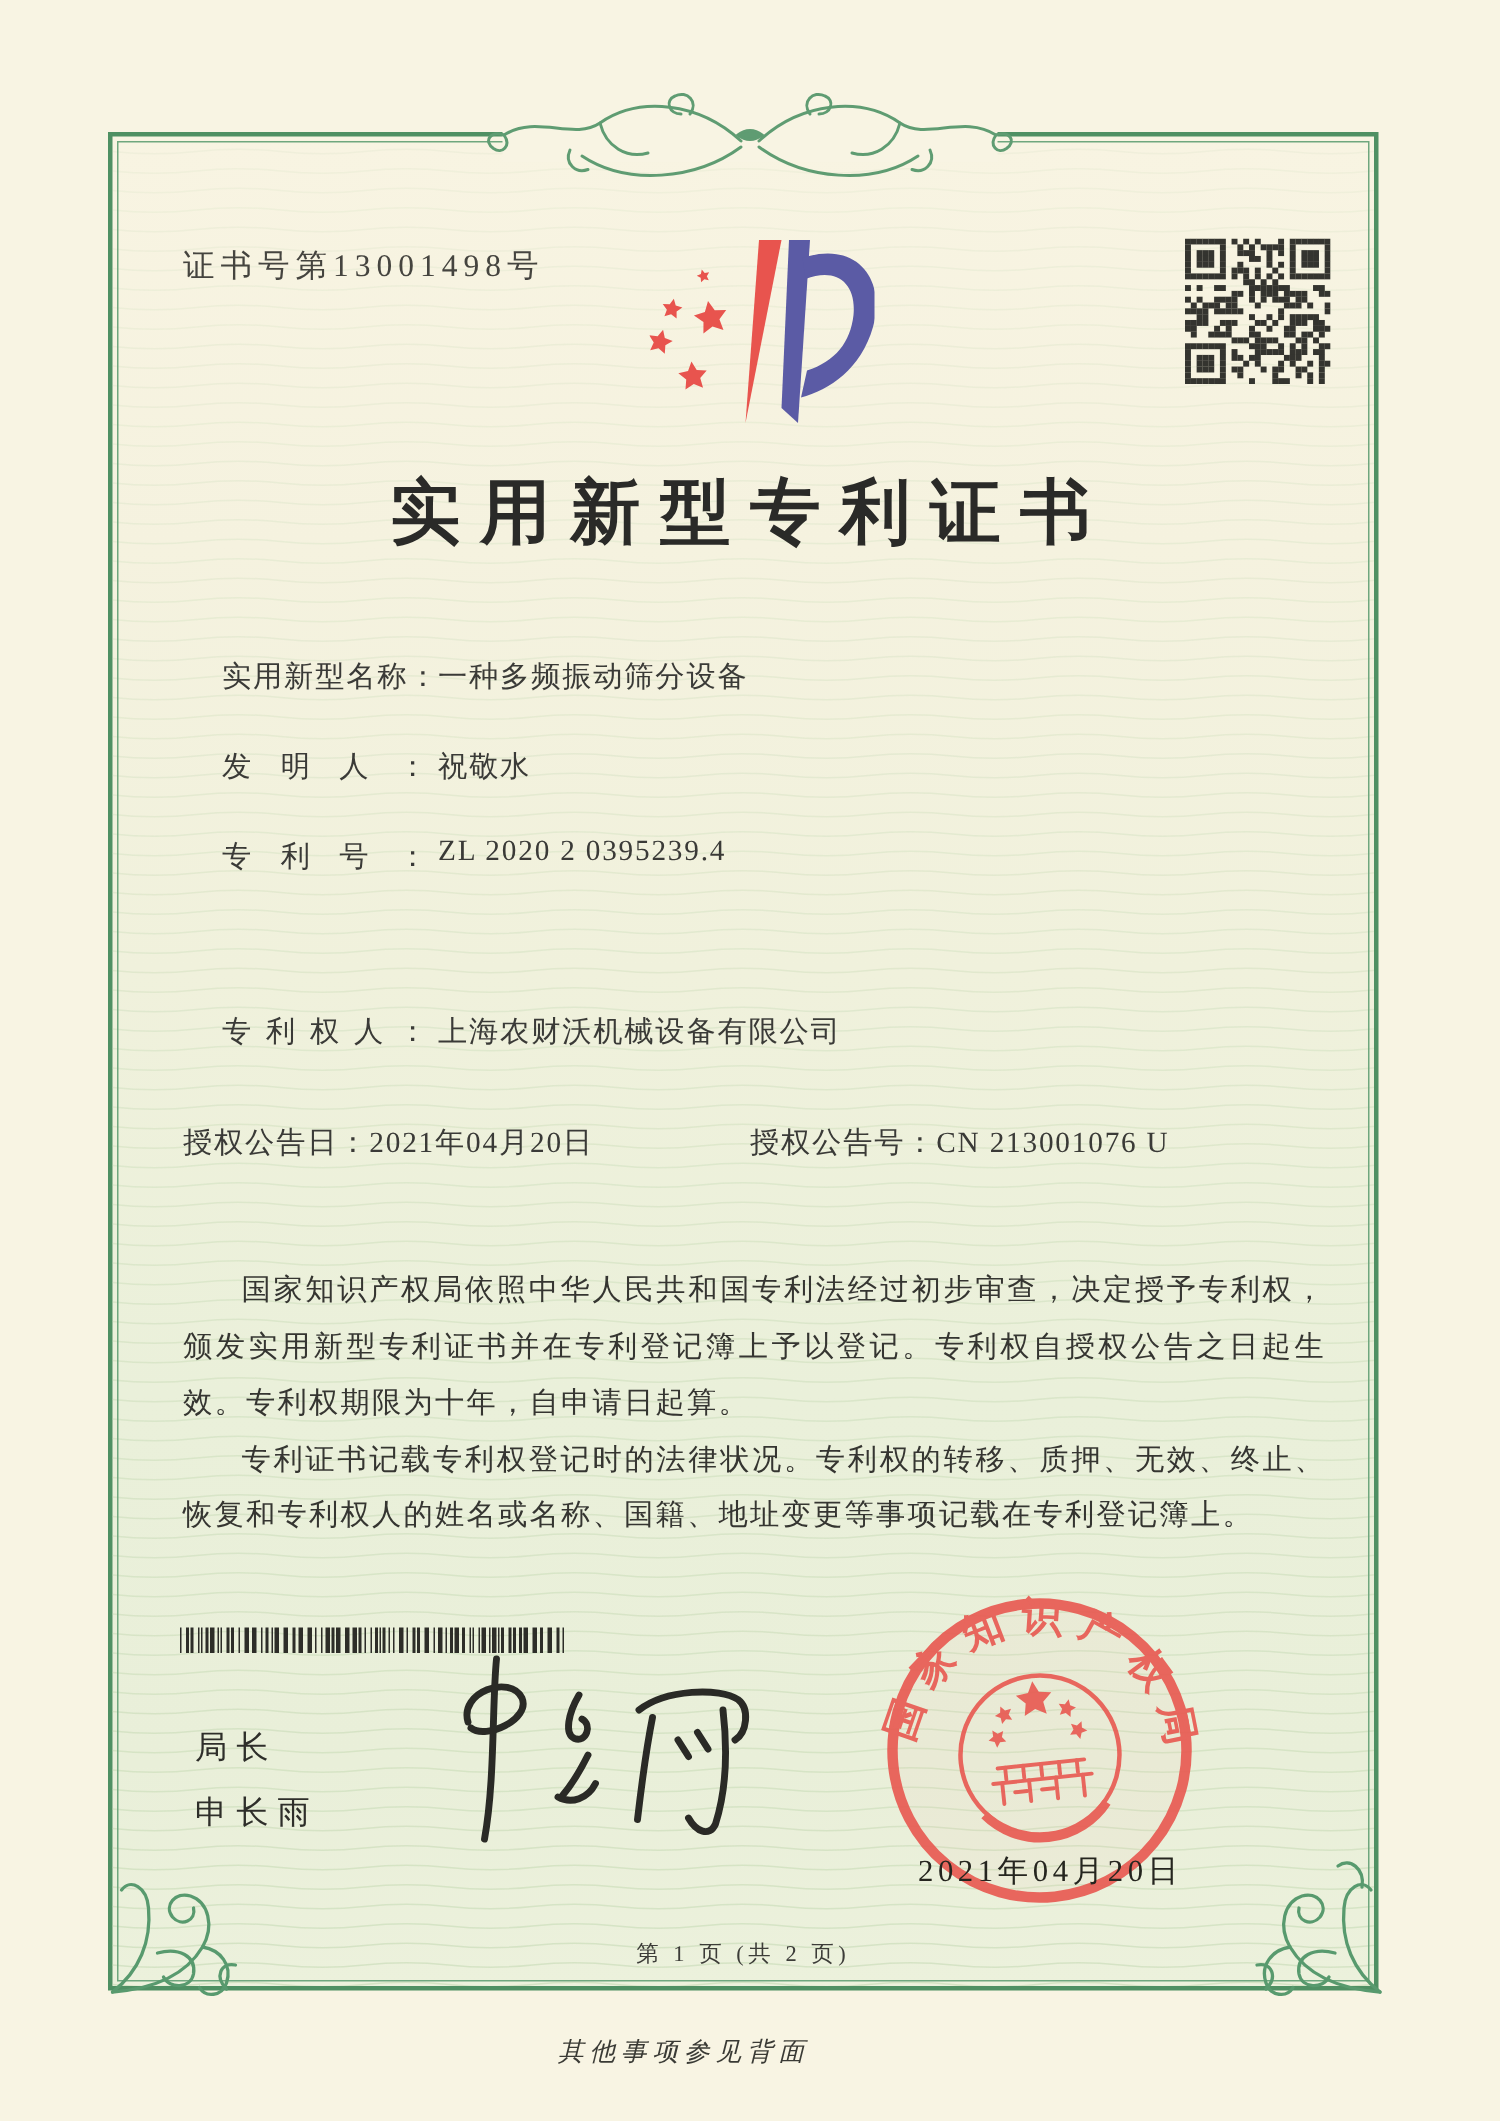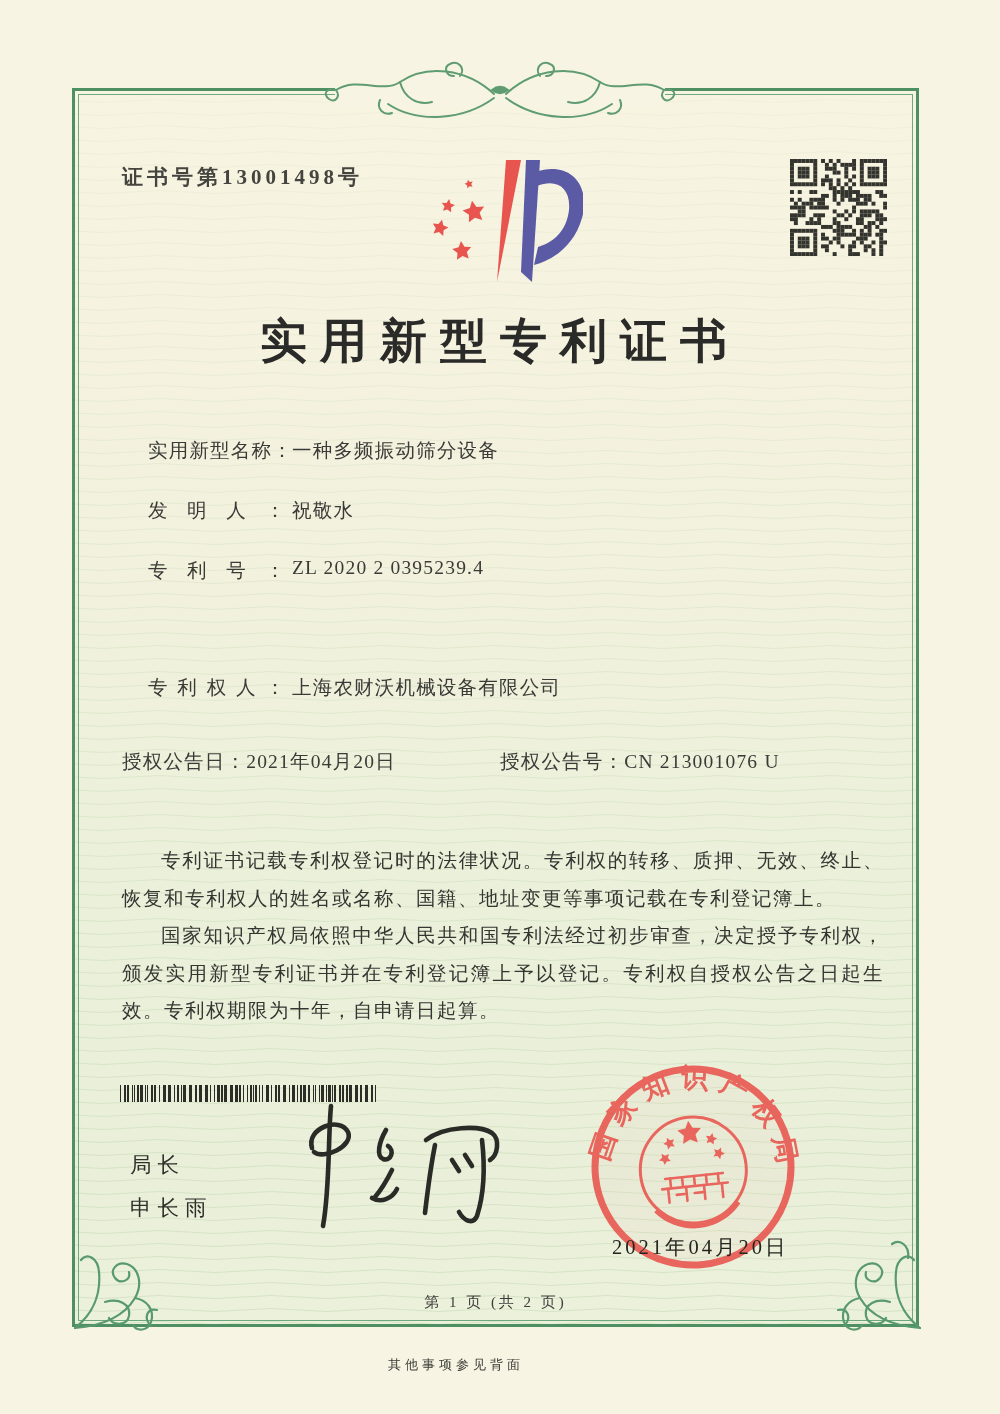--- a/index.html
+++ b/index.html
@@ -22,21 +22,21 @@
     position:absolute;left:3px;top:3px;right:3px;bottom:3px;
     border:1px solid #6fa77e;
   }
   .bg-waves{position:absolute;left:0;top:0;width:100%;height:100%;}
   .ornaments{position:absolute;left:0;top:0;width:1000px;height:1414px;pointer-events:none;}
   
   .ghost{position:absolute;background:rgba(205,180,140,0.10);filter:blur(3px);border-radius:3px;}
   
   .cert-no{
     position:absolute;left:122px;top:163px;
-    font-size:21px;letter-spacing:4px;color:#45443f;font-weight:bold;
+    font-size:21px;letter-spacing:4px;color:#45443f;
   }
   .logo{position:absolute;left:433px;top:148px;width:150px;height:148px;}
   .qr{position:absolute;left:790px;top:159px;width:97px;height:97px;}
   .title{
     position:absolute;left:0;width:1000px;top:310px;
     text-align:center;font-size:47px;font-weight:700;
     letter-spacing:13px;color:#2a2a28;
   }
   
   .field-row{position:absolute;left:122px;font-size:19.5px;letter-spacing:1.2px;color:#3a3a37;white-space:nowrap;}
@@ -57,21 +57,22 @@
   .signer div{margin-bottom:14px;}
   .signature{position:absolute;left:268px;top:1100px;width:250px;height:135px;}
   .seal{position:absolute;left:586px;top:1060px;width:214px;height:214px;opacity:0.9;}
   .seal-date{position:absolute;left:612px;top:1233px;font-size:20.5px;letter-spacing:3px;color:#25251f;z-index:5;}
   .footer-page{
     position:absolute;left:72px;width:847px;top:1293px;
     text-align:center;font-size:15px;letter-spacing:3px;color:#3c3c38;
   }
   .back-note{
     position:absolute;left:0;width:912px;top:1356px;
-    text-align:center;font-size:13px;letter-spacing:4px;color:#3a3a35;
+    text-align:center;font-size:17px;letter-spacing:4px;color:#3a3a35;
+    font-style:italic;
   }
 </style>
 </head>
 <body>
 
 <div class="page">
 
   <div class="ghost" style="left:620px;top:330px;width:240px;height:16px;"></div>
   <div class="ghost" style="left:640px;top:420px;width:200px;height:14px;opacity:.7;"></div>
   <div class="ghost" style="left:600px;top:470px;width:160px;height:12px;opacity:.6;"></div>
@@ -559,22 +560,22 @@
   </div>
   <div class="field-row" style="top:674px;">
     <span class="lbl">专利权人：</span><span class="val">上海农财沃机械设备有限公司</span>
   </div>
   <div class="field-row" style="top:748px;">
     <span>授权公告日：</span><span>2021年04月20日</span>
     <span class="pair2"><span>授权公告号：</span><span>CN 213001076 U</span></span>
   </div>
 
   <div class="body-text">
+    <p>国家知识产权局依照中华人民共和国专利法经过初步审查，决定授予专利权，颁发实用新型专利证书并在专利登记簿上予以登记。专利权自授权公告之日起生效。专利权期限为十年，自申请日起算。</p>
     <p>专利证书记载专利权登记时的法律状况。专利权的转移、质押、无效、终止、恢复和专利权人的姓名或名称、国籍、地址变更等事项记载在专利登记簿上。</p>
-    <p>国家知识产权局依照中华人民共和国专利法经过初步审查，决定授予专利权，颁发实用新型专利证书并在专利登记簿上予以登记。专利权自授权公告之日起生效。专利权期限为十年，自申请日起算。</p>
   </div>
 
   <div class="barcode" id="barcode"><i style="width:1px;margin-right:3px"></i><i style="width:2px;margin-right:1px"></i><i style="width:2px;margin-right:3px"></i><i style="width:1px;margin-right:1px"></i><i style="width:1px;margin-right:2px"></i><i style="width:2px;margin-right:1px"></i><i style="width:3px;margin-right:2px"></i><i style="width:1px;margin-right:1px"></i><i style="width:1px;margin-right:3px"></i><i style="width:2px;margin-right:1px"></i><i style="width:2px;margin-right:3px"></i><i style="width:1px;margin-right:3px"></i><i style="width:3px;margin-right:2px"></i><i style="width:3px;margin-right:3px"></i><i style="width:1px;margin-right:2px"></i><i style="width:2px;margin-right:2px"></i><i style="width:1px;margin-right:1px"></i><i style="width:3px;margin-right:3px"></i><i style="width:3px;margin-right:3px"></i><i style="width:2px;margin-right:2px"></i><i style="width:3px;margin-right:3px"></i><i style="width:3px;margin-right:2px"></i><i style="width:1px;margin-right:3px"></i><i style="width:1px;margin-right:2px"></i><i style="width:3px;margin-right:1px"></i><i style="width:2px;margin-right:1px"></i><i style="width:3px;margin-right:3px"></i><i style="width:3px;margin-right:2px"></i><i style="width:3px;margin-right:1px"></i><i style="width:2px;margin-right:2px"></i><i style="width:1px;margin-right:3px"></i><i style="width:1px;margin-right:2px"></i><i style="width:2px;margin-right:1px"></i><i style="width:1px;margin-right:1px"></i><i style="width:2px;margin-right:2px"></i><i style="width:1px;margin-right:2px"></i><i style="width:1px;margin-right:3px"></i><i style="width:3px;margin-right:2px"></i><i style="width:1px;margin-right:3px"></i><i style="width:2px;margin-right:1px"></i><i style="width:2px;margin-right:3px"></i><i style="width:3px;margin-right:3px"></i><i style="width:1px;margin-right:2px"></i><i style="width:3px;margin-right:2px"></i><i style="width:1px;margin-right:2px"></i><i style="width:2px;margin-right:1px"></i><i style="width:3px;margin-right:2px"></i><i style="width:2px;margin-right:3px"></i><i style="width:1px;margin-right:1px"></i><i style="width:1px;margin-right:3px"></i><i style="width:1px;margin-right:1px"></i><i style="width:3px;margin-right:2px"></i><i style="width:1px;margin-right:1px"></i><i style="width:3px;margin-right:1px"></i><i style="width:1px;margin-right:1px"></i><i style="width:2px;margin-right:3px"></i><i style="width:2px;margin-right:1px"></i><i style="width:2px;margin-right:2px"></i><i style="width:2px;margin-right:1px"></i><i style="width:3px;margin-right:3px"></i><i style="width:3px;margin-right:2px"></i><i style="width:2px;margin-right:3px"></i><i style="width:3px;margin-right:3px"></i><i style="width:2px;margin-right:2px"></i><i style="width:1px;margin-right:2px"></i></div>
 
   <div class="signer">
     <div>局长</div>
     <div>申长雨</div>
   </div>
 
   <svg class="signature" viewBox="0 0 250 135">

